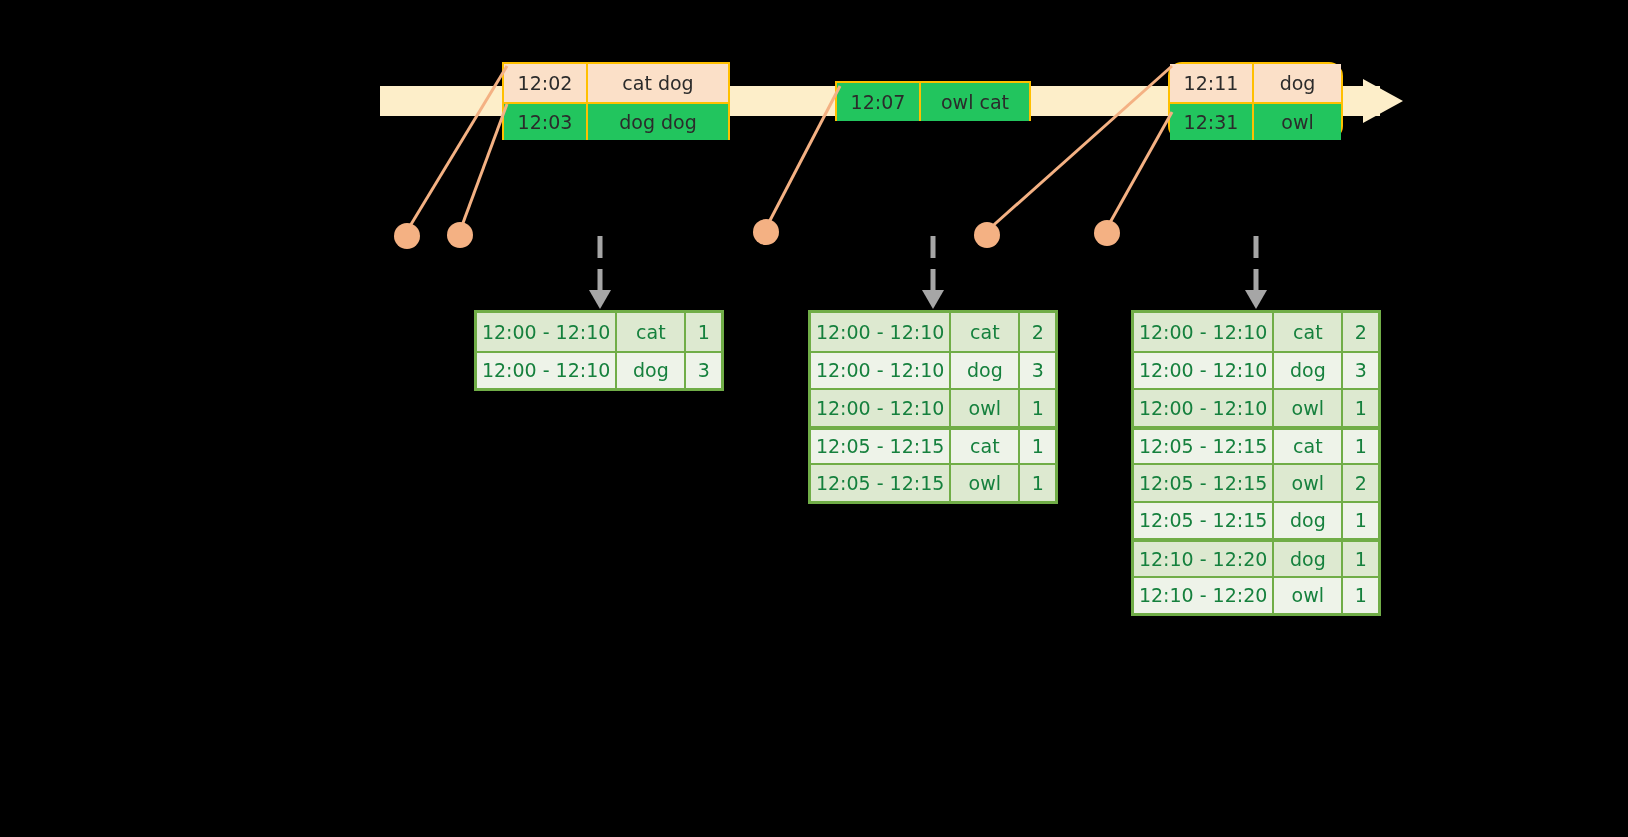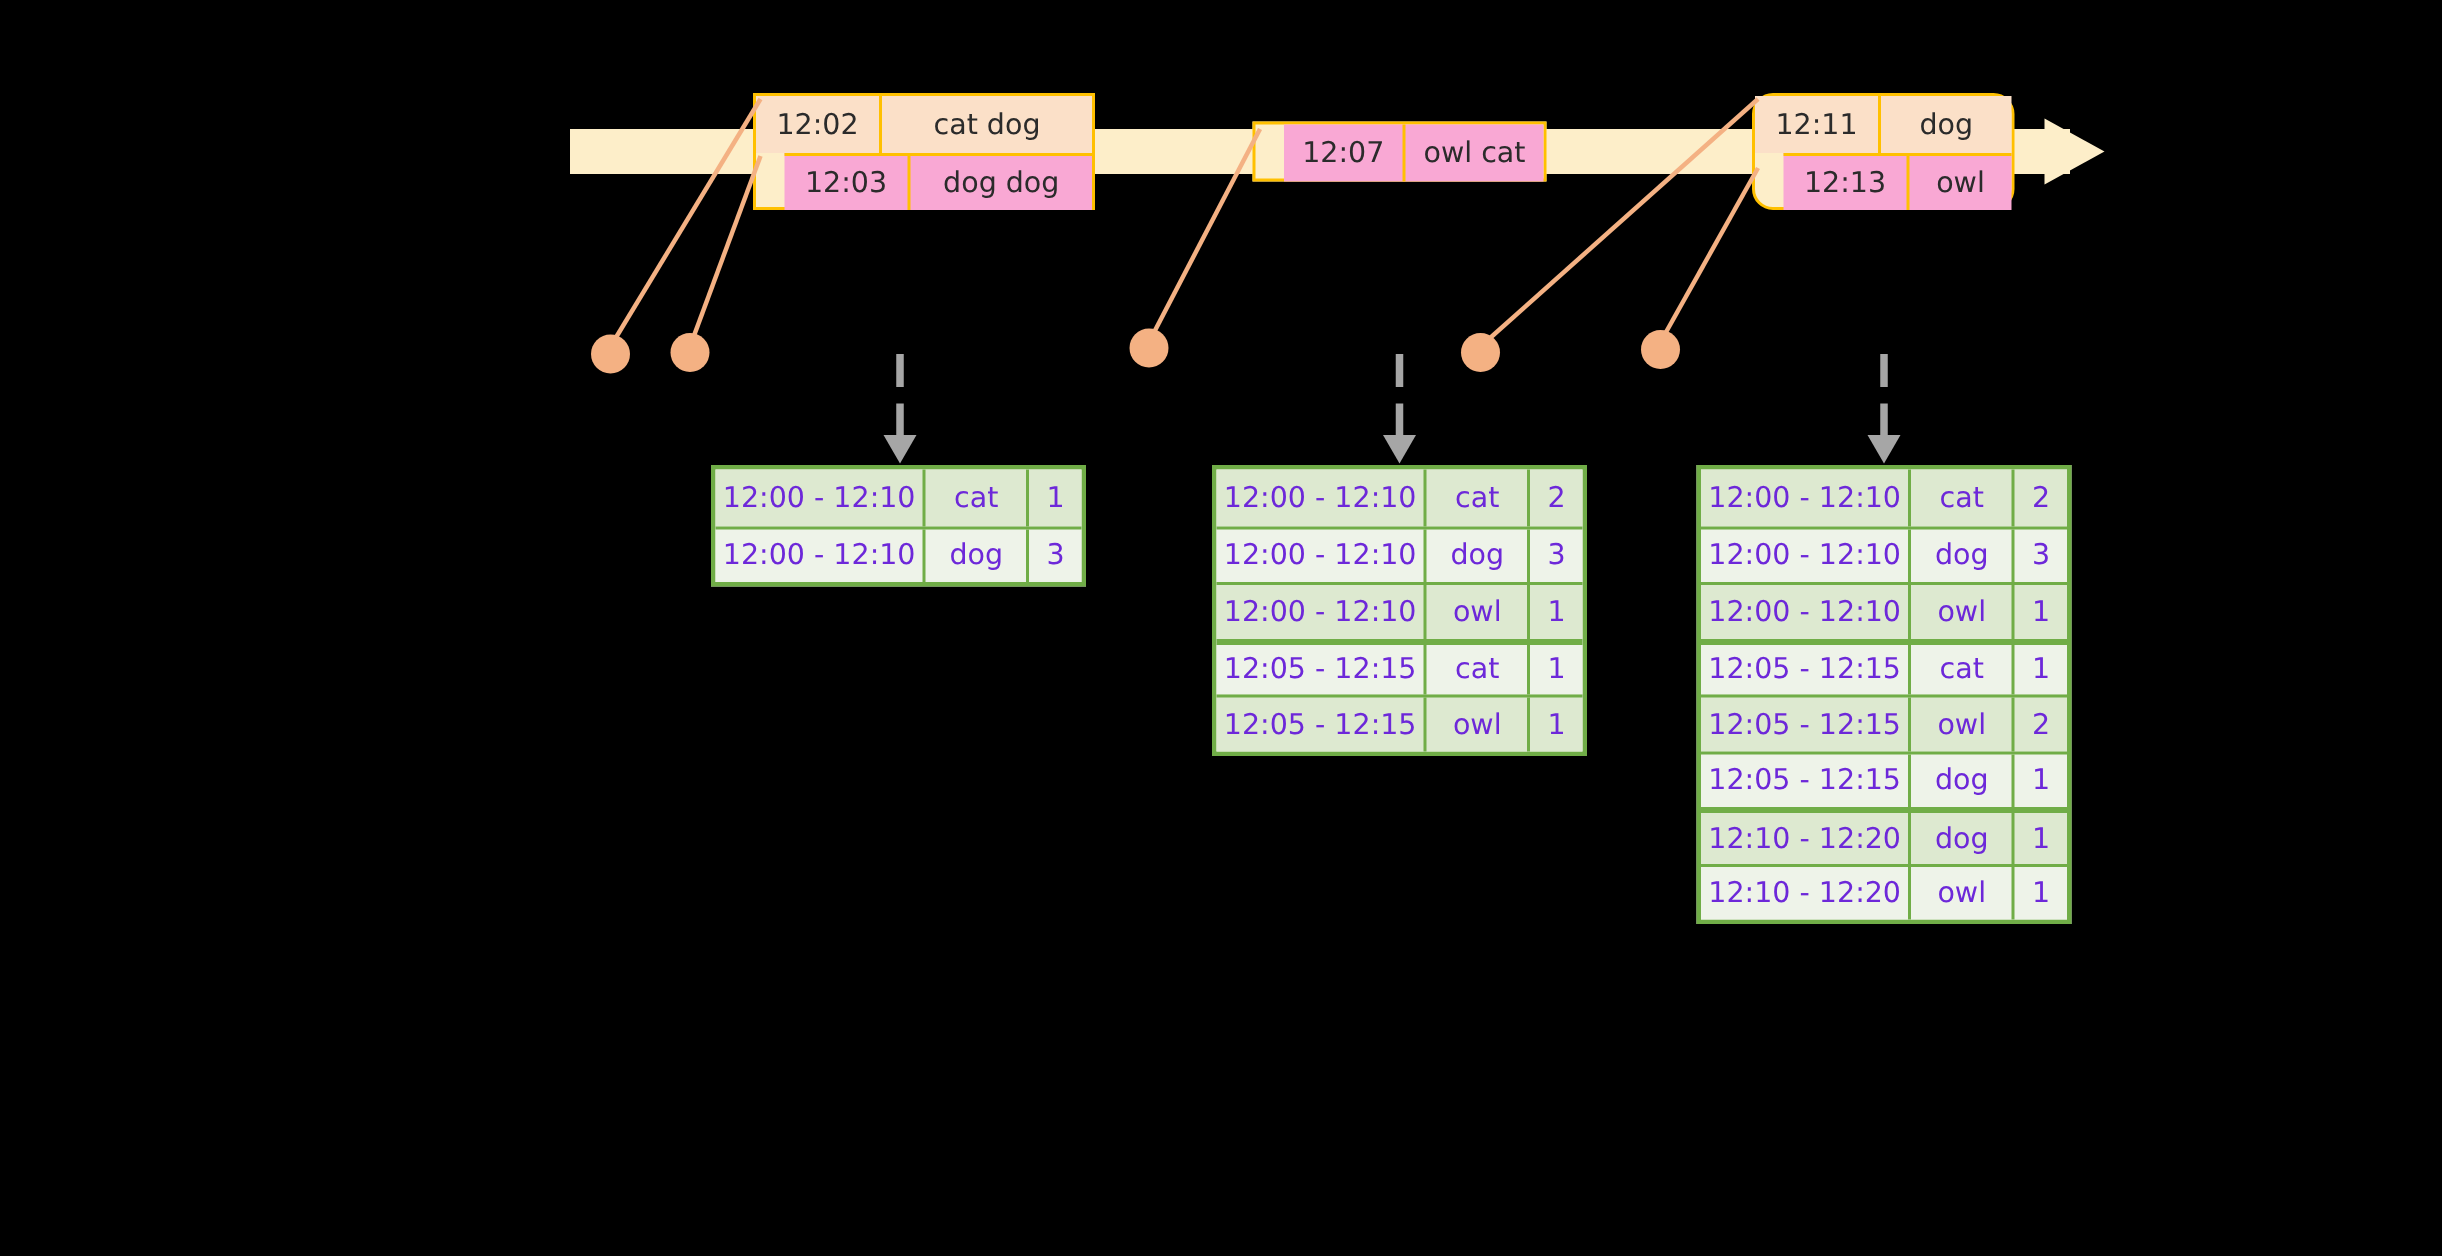--- a/index.html
+++ b/index.html
@@ -48,21 +48,21 @@
     box-sizing: border-box;
     background: #fdeec9;
   }
   .ev-row {
     display: flex;
     height: 38px;
     box-sizing: border-box;
   }
   .ev-row + .ev-row { border-top: 2px solid #ffc000; align-items: center; }
   .ev-row.shade-a { background: #fbe0c8; }
-  .ev-row.shade-b { background: #f9a8d4; margin-left: 19px; }
+  .ev-row.shade-b { background: #22c55e; }
   .ev-time, .ev-words {
     display: flex;
     align-items: center;
     justify-content: center;
     font-size: 19px;
     color: #2b2b2b;
     box-sizing: border-box;
     height: 100%;
   }
   .ev-time { width: 84px; border-right: 2px solid #ffc000; }
@@ -90,21 +90,21 @@
   }
   .rrow.odd  { background: #dde9d0; }
   .rrow.even { background: #eef3e9; }
   .rrow + .rrow { border-top: 2px solid #70ad47; }
   .rrow.group-start { border-top: 4px solid #70ad47; }
   .rcell {
     display: flex;
     align-items: center;
     justify-content: center;
     font-size: 19px;
-    color: #6d28d9;
+    color: #15803d;
     box-sizing: border-box;
     height: 100%;
     white-space: nowrap;
   }
   .c-window { width: 146px; border-right: 2px solid #70ad47; }
   .c-word   { width: 72px;  border-right: 2px solid #70ad47; }
   .c-count  { width: 36px; }
 </style>
 </head>
 <body>
@@ -131,21 +131,21 @@
       <div class="ev-words">owl cat</div>
     </div>
   </div>
 
   <div class="ev-box" style="left:1168px; top:62px; width:175px; height:78px;border-radius:14px;">
     <div class="ev-row shade-a">
       <div class="ev-time">12:11</div>
       <div class="ev-words">dog</div>
     </div>
     <div class="ev-row shade-b">
-      <div class="ev-time">12:13</div>
+      <div class="ev-time">12:31</div>
       <div class="ev-words">owl</div>
     </div>
   </div>
 
   <svg class="conn-svg" viewBox="0 0 1628 837">
 
     <line x1="507" y1="66" x2="407" y2="231" stroke="#f4b183" stroke-width="3"></line>
     <line x1="507" y1="104" x2="460" y2="231" stroke="#f4b183" stroke-width="3"></line>
     <line x1="840" y1="86" x2="766" y2="228" stroke="#f4b183" stroke-width="3"></line>
     <line x1="1172" y1="66" x2="987" y2="231" stroke="#f4b183" stroke-width="3"></line>

